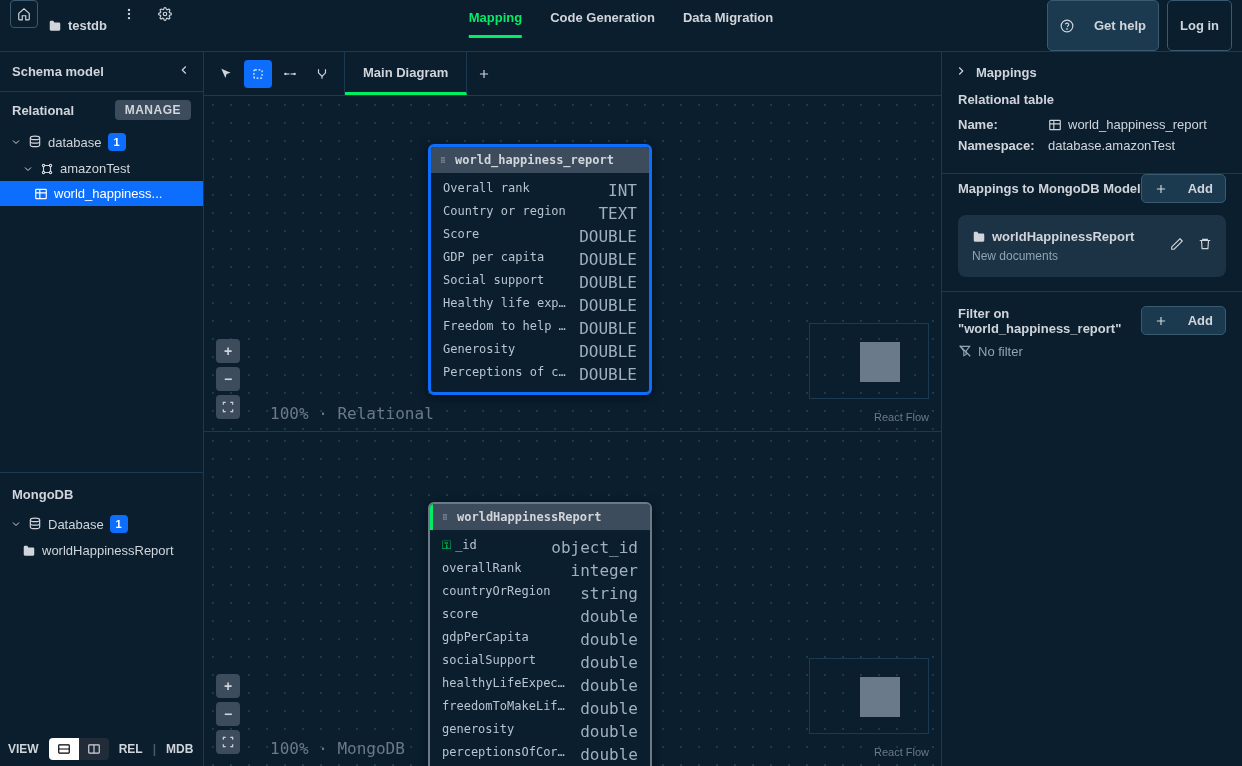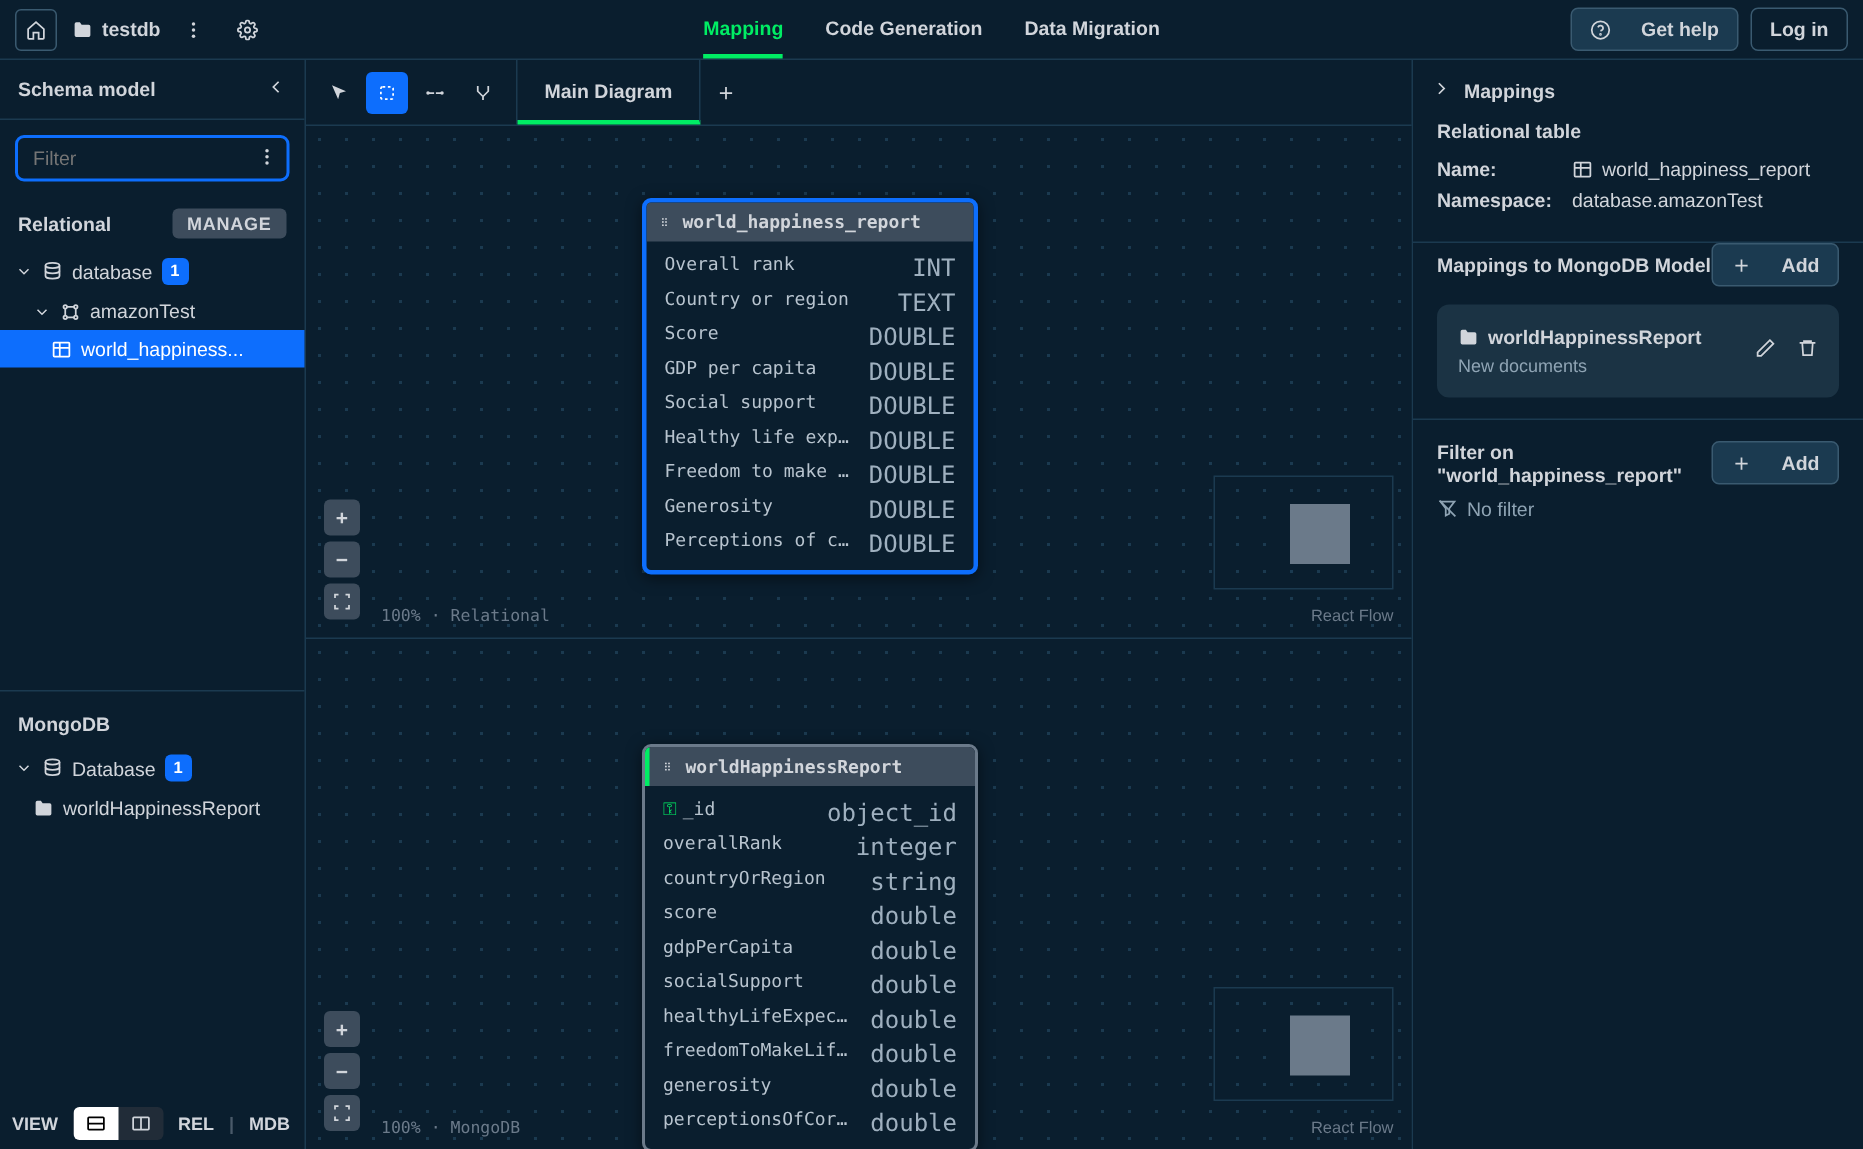--- a/index.html
+++ b/index.html
@@ -8,24 +8,23 @@
     background: #0a1e2e;
     color: #d1d5db;
     font-family: -apple-system, BlinkMacSystemFont, "Segoe UI", sans-serif;
     font-size: 13px;
     display: flex;
     flex-direction: column;
   }
 
   
   .header {
-    height: 40px;
+    height: 52px;
     background: #0a1e2e;
     display: flex;
-    align-items: center;
     padding: 0 10px;
     border-bottom: 1px solid #1b3a50;
   }
   .home-btn {
     width: 28px; height: 28px;
     border: 1px solid #3a5a70;
     border-radius: 4px;
     display: flex; align-items: center; justify-content: center;
     color: #d1d5db;
     margin-right: 10px;
@@ -261,22 +260,22 @@
     position:absolute; left:12px; bottom:12px;
     display:flex; flex-direction:column; gap:4px;
   }
   .zoom-btn {
     width:24px; height:24px;
     background:#3d4c5c; border-radius:4px;
     display:flex; align-items:center; justify-content:center;
     font-size:14px; font-weight:700;
   }
   .pane-footer {
-    position:absolute; left:50px; bottom:8px;
-    font-size:11px; color:#6b7a8a;
+    position:absolute; left:66px; bottom:8px;
+    font-size:16px; color:#6b7a8a;
     font-family: ui-monospace, Menlo, monospace;
   }
   .react-flow-label {
     position:absolute; right:12px; bottom:8px;
     font-size:11px; color:#6b7a8a;
   }
 
   .minimap {
     position:absolute; right:12px; bottom:32px;
     width: 120px; height: 76px;
@@ -380,32 +379,20 @@
   <div class="left-sidebar">
     <div class="panel-header">
       <span>Schema model</span>
       <span>
         <svg class="i" viewBox="0 0 24 24">
             <path d="M15 18l-6-6 6-6"></path>
           </svg>
       </span>
     </div>
 
-    <div class="filter-wrap">
-      <div class="filter-row">
-        <input class="filter-input" placeholder="Filter" style="">
-        <span class="filter-more">
-          <svg class="i-fill" viewBox="0 0 24 24">
-              <circle cx="12" cy="5" r="2"></circle>
-              <circle cx="12" cy="12" r="2"></circle>
-              <circle cx="12" cy="19" r="2"></circle>
-            </svg>
-        </span>
-      </div>
-    </div>
 
     <div class="section-header">
       <span>Relational</span>
       <span class="manage-btn">MANAGE</span>
     </div>
 
     <div class="tree">
       <div class="tree-item">
         <span class="chev">
             <svg class="i" viewBox="0 0 24 24">
@@ -566,21 +553,21 @@
               </div>
               <div class="card-row">
                 <span class="nm">Social support</span>
                 <span class="ty">DOUBLE</span>
               </div>
               <div class="card-row">
                 <span class="nm">Healthy life exp…</span>
                 <span class="ty">DOUBLE</span>
               </div>
               <div class="card-row">
-                <span class="nm">Freedom to make …</span>
+                <span class="nm">Freedom to help …</span>
                 <span class="ty">DOUBLE</span>
               </div>
               <div class="card-row">
                 <span class="nm">Generosity</span>
                 <span class="ty">DOUBLE</span>
               </div>
               <div class="card-row">
                 <span class="nm">Perceptions of c…</span>
                 <span class="ty">DOUBLE</span>
               </div>

